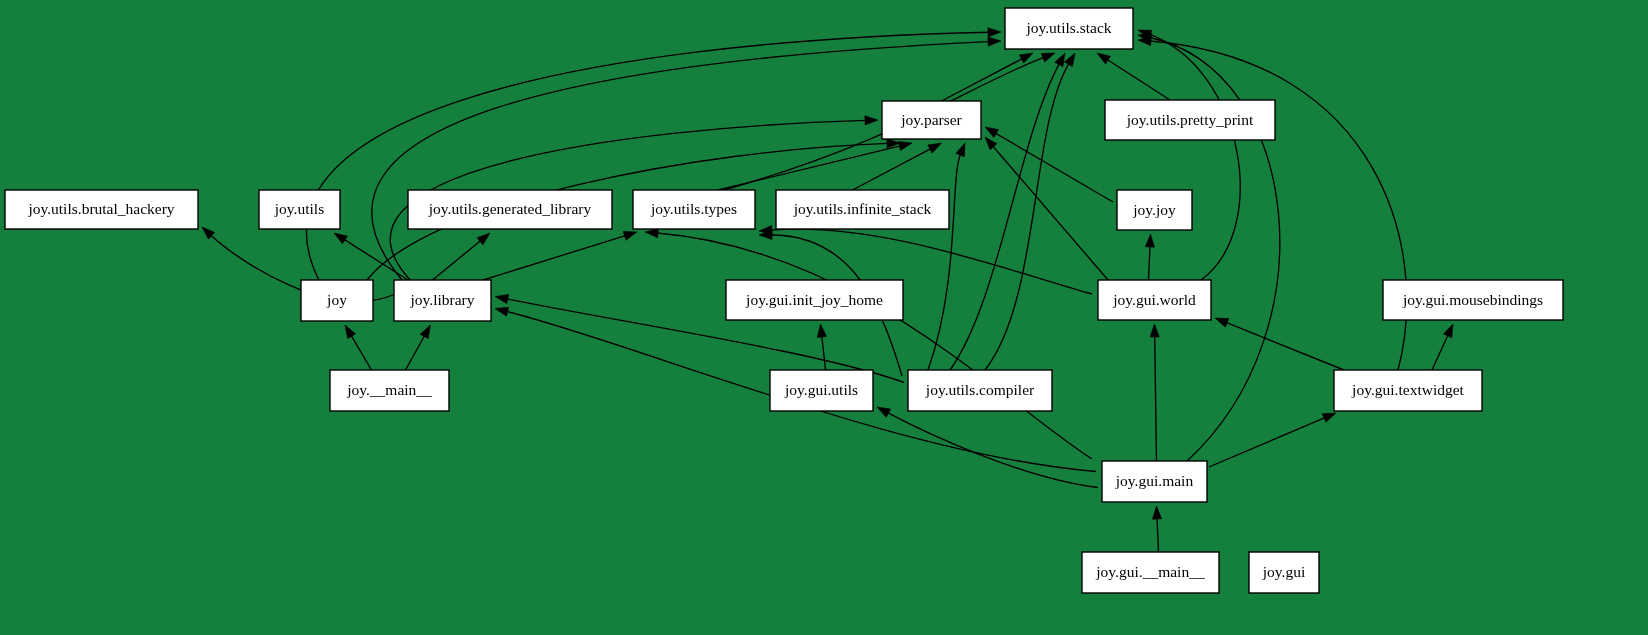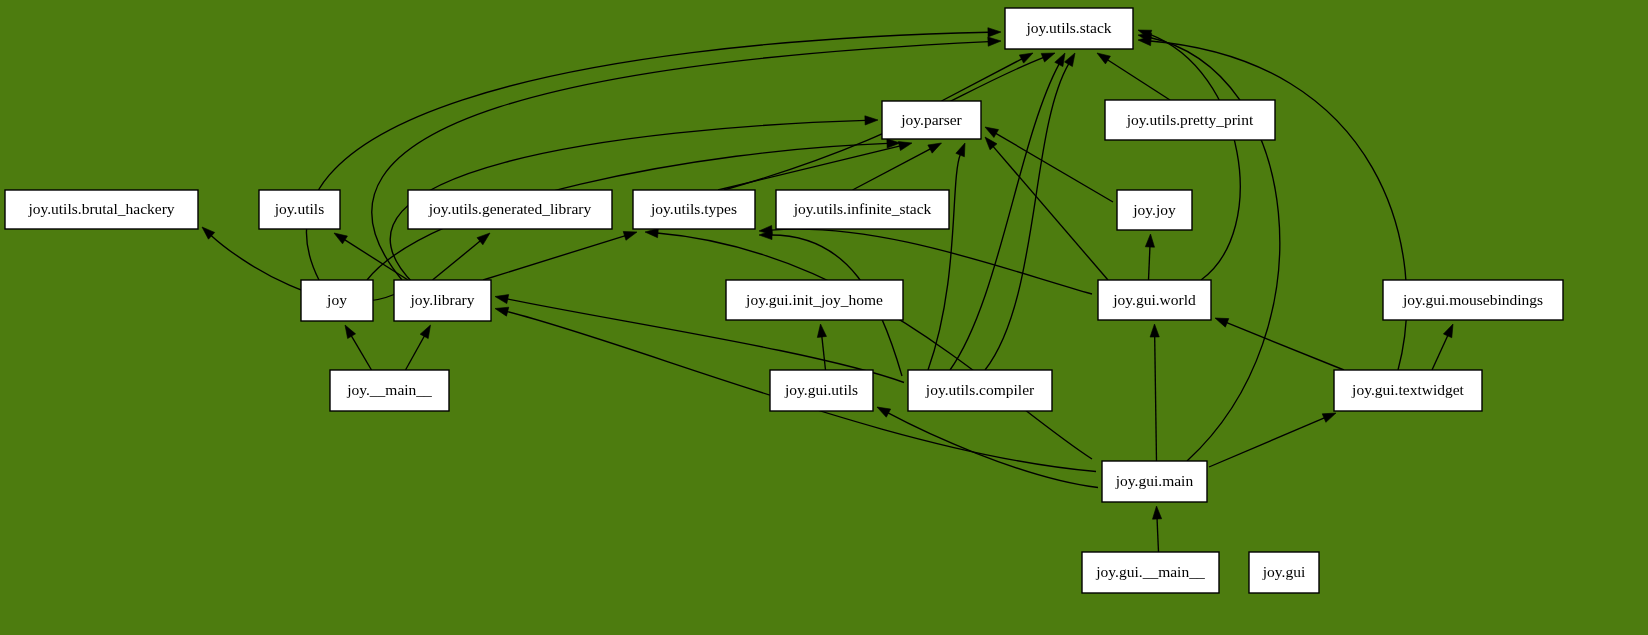--- a/index.html
+++ b/index.html
@@ -4,21 +4,21 @@
 <style>
   html, body {
     margin: 0;
     padding: 0;
     background: #ffffff;
   }
   #canvas {
     position: relative;
     width: 1648px;
     height: 635px;
-    background: #4d7c0f;
+    background: #15803d;
     overflow: hidden;
   }
   svg#graph {
     display: block;
     width: 1648px;
     height: 635px;
     font-family: "Liberation Serif", "DejaVu Serif", serif;
   }
   .node-box {
     fill: #ffffff;

